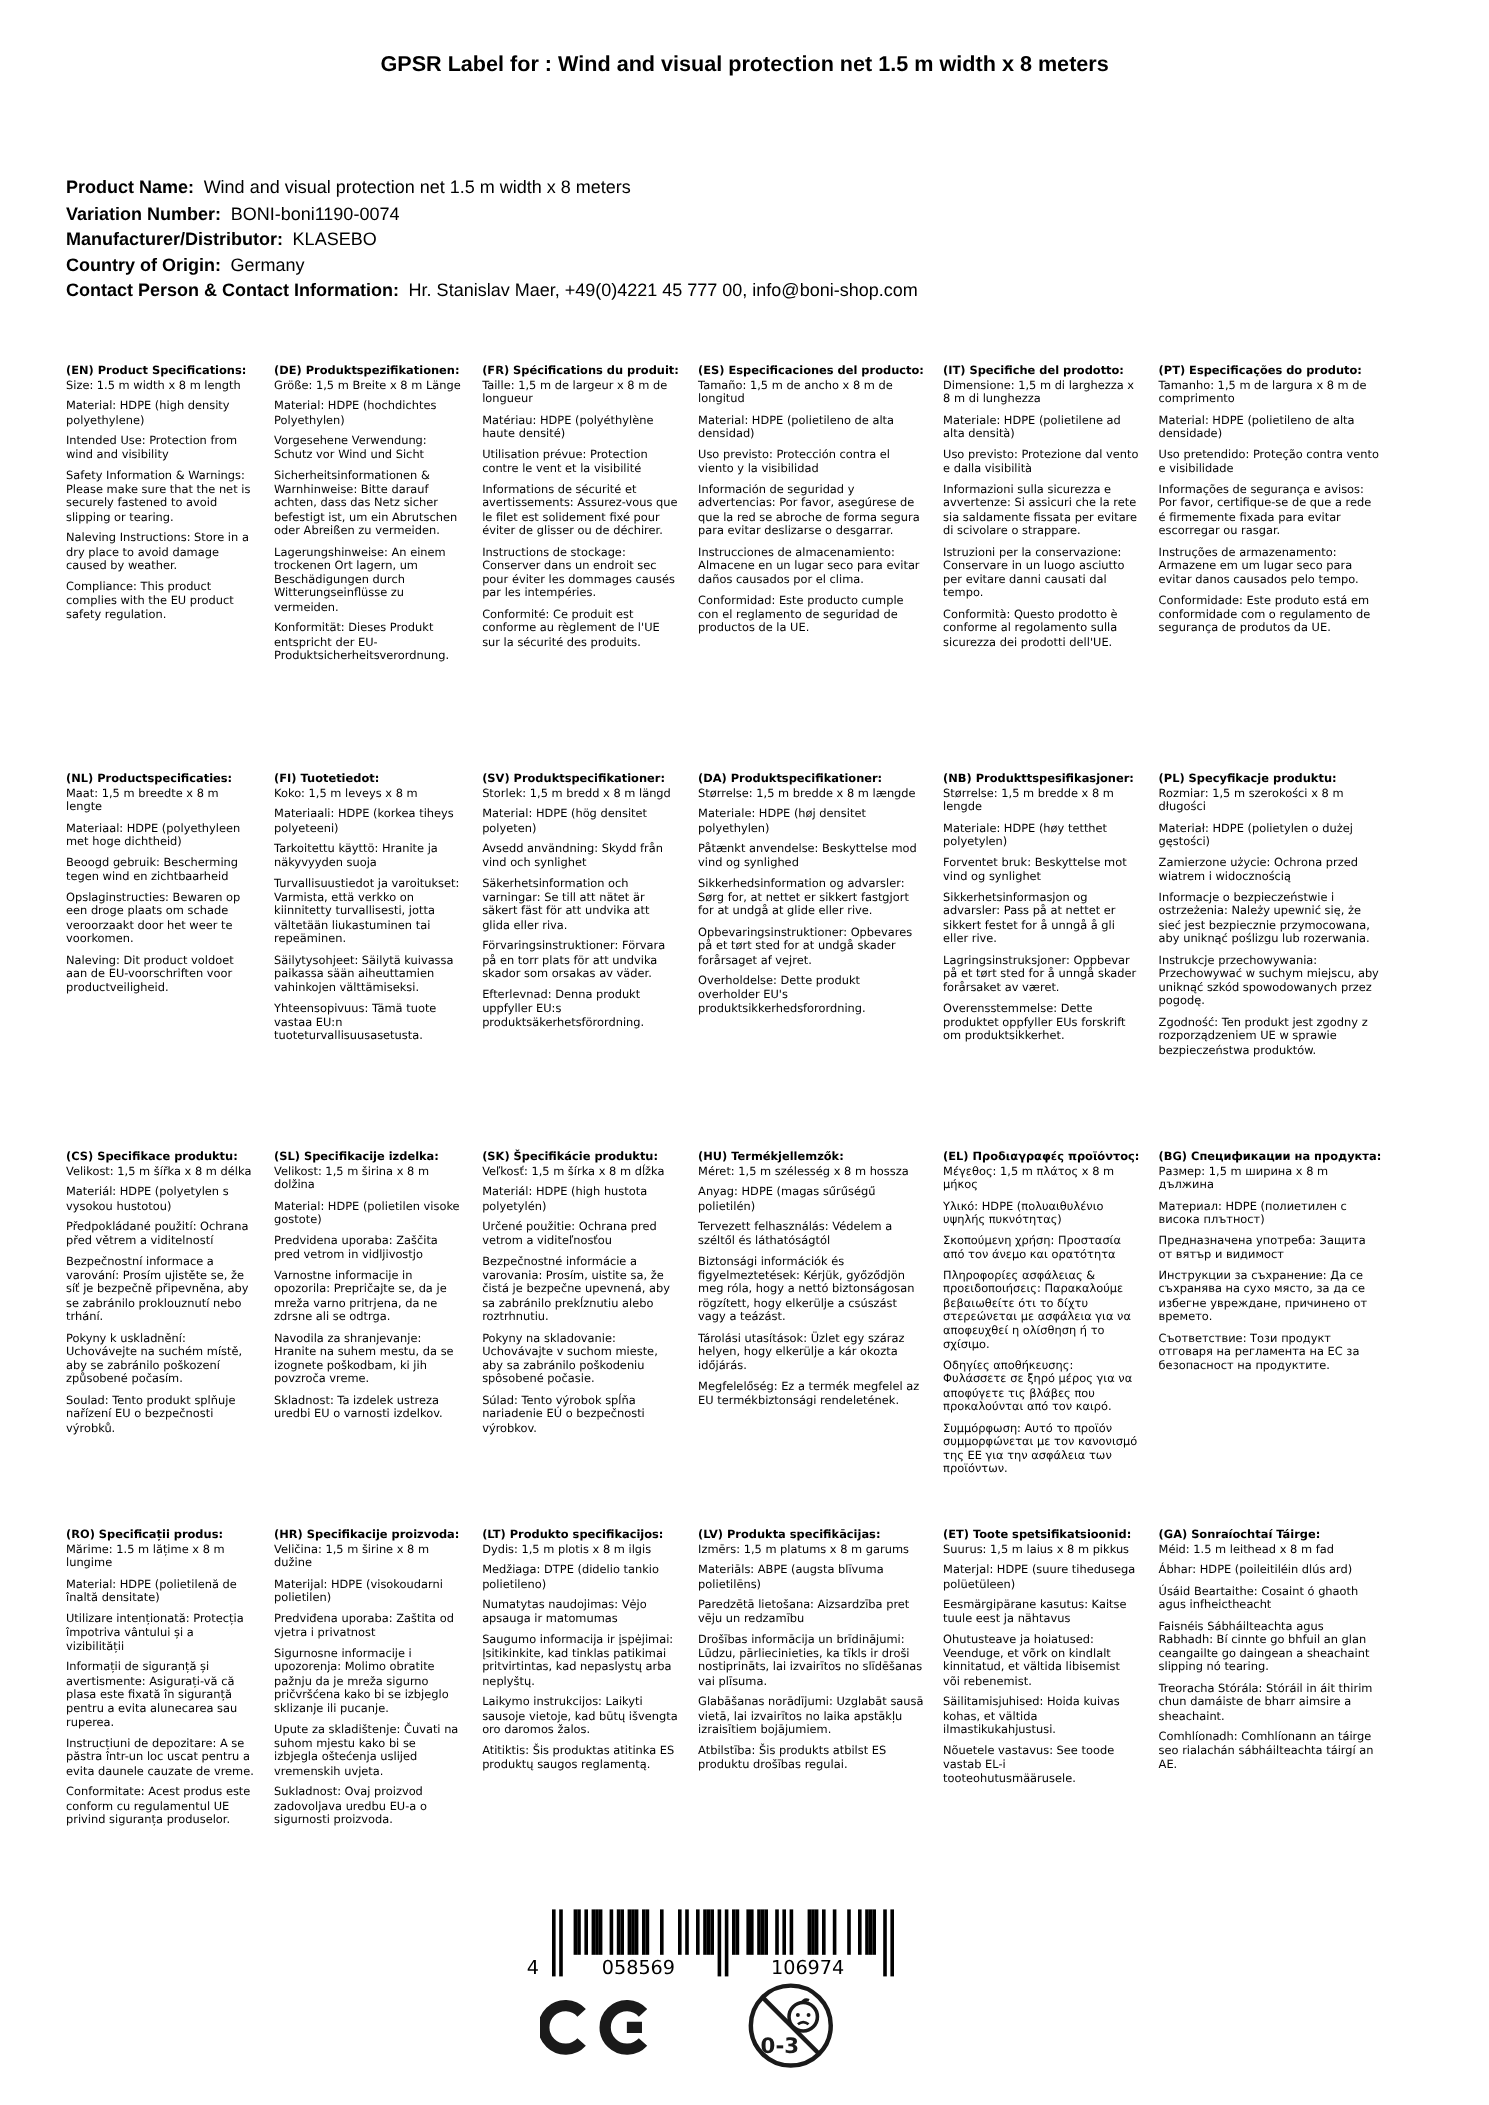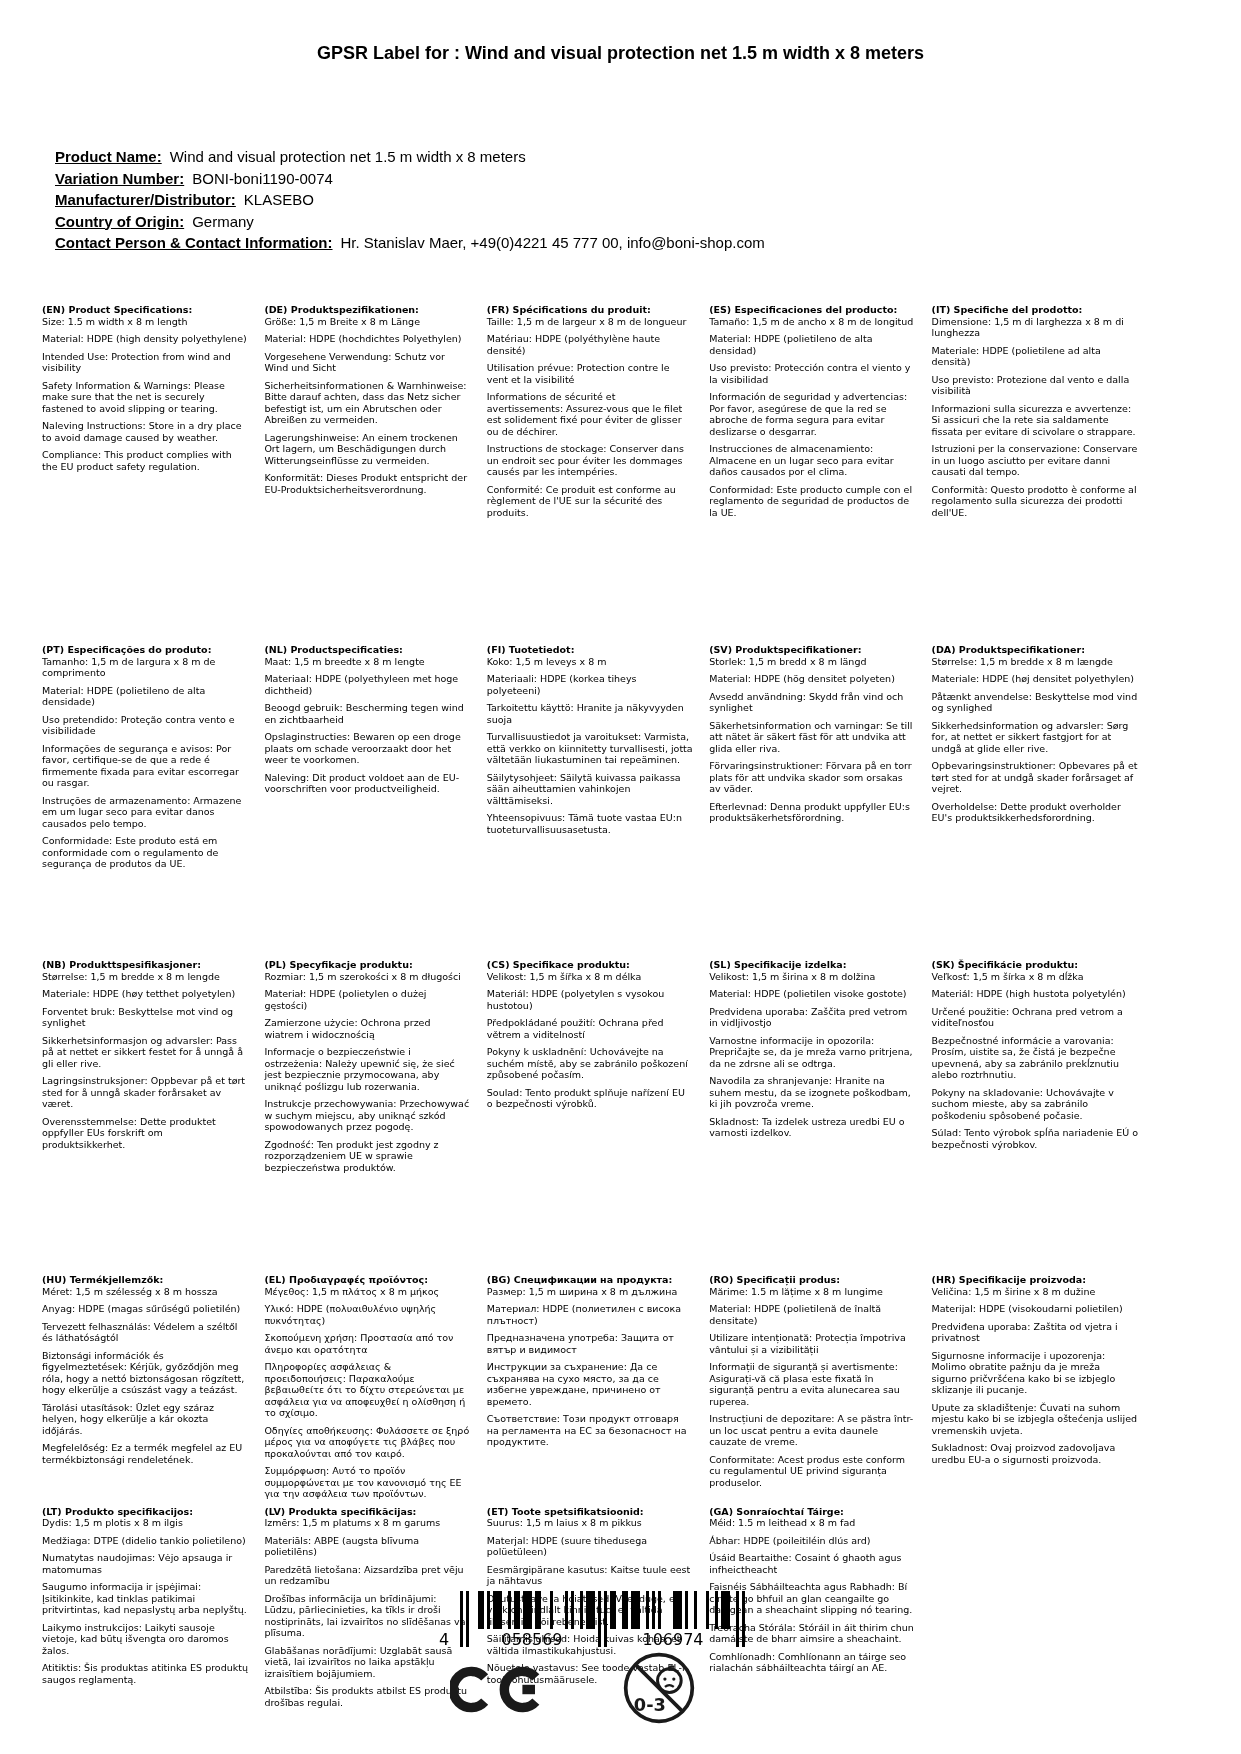--- a/index.html
+++ b/index.html
@@ -11,24 +11,24 @@
   .page-title{
     position:absolute;top:40px;left:50%;transform:translateX(-50%);
     width:900px;text-align:center;font-weight:bold;font-size:18px;line-height:1.55;
     font-family:"Liberation Sans",sans-serif;letter-spacing:0;
   }
   .product-info{
     position:absolute;left:55px;top:146px;
     font-size:15px;line-height:21.5px;
     font-family:"Liberation Sans",sans-serif;
   }
-  .info-label{font-weight:bold;margin-right:8px;text-decoration:underline;}
+  .info-label{font-weight:bold;margin-right:8px;}
   .language-grid{
-    position:absolute;left:42px;top:304px;width:1112px;
-    display:grid;grid-template-columns:repeat(5,1fr);
+    position:absolute;left:55px;top:304px;width:1112px;
+    display:grid;grid-template-columns:repeat(6,1fr);
     grid-template-rows:340px 315px 315px auto;
   }
   .lang-block{padding-right:16px;font-size:9.5px;line-height:11.5px;}
   .lang-header{font-weight:bold;white-space:nowrap;}
   .lang-para{margin:0 0 6px 0;}
   .barcode{position:absolute;left:430px;top:1591px;}
   .barcode rect{fill:#000;}
   .bc-num{font-size:16px;font-family:"DejaVu Sans",sans-serif;text-anchor:middle;fill:#000;}
   .ce-mark{position:absolute;left:450px;top:1662px;}
   .ce-mark path{fill:none;stroke:#1a1a1a;stroke-width:12;}
@@ -162,20 +162,21 @@
       <p class="lang-para">Zamierzone użycie: Ochrona przed wiatrem i widocznością</p>
       <p class="lang-para">Informacje o bezpieczeństwie i ostrzeżenia: Należy upewnić się, że sieć jest bezpiecznie przymocowana, aby uniknąć poślizgu lub rozerwania.</p>
       <p class="lang-para">Instrukcje przechowywania: Przechowywać w suchym miejscu, aby uniknąć szkód spowodowanych przez pogodę.</p>
       <p class="lang-para">Zgodność: Ten produkt jest zgodny z rozporządzeniem UE w sprawie bezpieczeństwa produktów.</p>
     </div>
     <div class="lang-block">
       <div class="lang-header">(CS) Specifikace produktu:</div>
       <p class="lang-para">Velikost: 1,5 m šířka x 8 m délka</p>
       <p class="lang-para">Materiál: HDPE (polyetylen s vysokou hustotou)</p>
       <p class="lang-para">Předpokládané použití: Ochrana před větrem a viditelností</p>
+      <p class="lang-para">Bezpečnostní informace a varování: Prosím ujistěte se, že síť je bezpečně připevněna, aby se zabránilo proklouznutí nebo trhání.</p>
       <p class="lang-para">Pokyny k uskladnění: Uchovávejte na suchém místě, aby se zabránilo poškození způsobené počasím.</p>
       <p class="lang-para">Soulad: Tento produkt splňuje nařízení EU o bezpečnosti výrobků.</p>
     </div>
     <div class="lang-block">
       <div class="lang-header">(SL) Specifikacije izdelka:</div>
       <p class="lang-para">Velikost: 1,5 m širina x 8 m dolžina</p>
       <p class="lang-para">Material: HDPE (polietilen visoke gostote)</p>
       <p class="lang-para">Predvidena uporaba: Zaščita pred vetrom in vidljivostjo</p>
       <p class="lang-para">Varnostne informacije in opozorila: Prepričajte se, da je mreža varno pritrjena, da ne zdrsne ali se odtrga.</p>
       <p class="lang-para">Navodila za shranjevanje: Hranite na suhem mestu, da se izognete poškodbam, ki jih povzroča vreme.</p>

